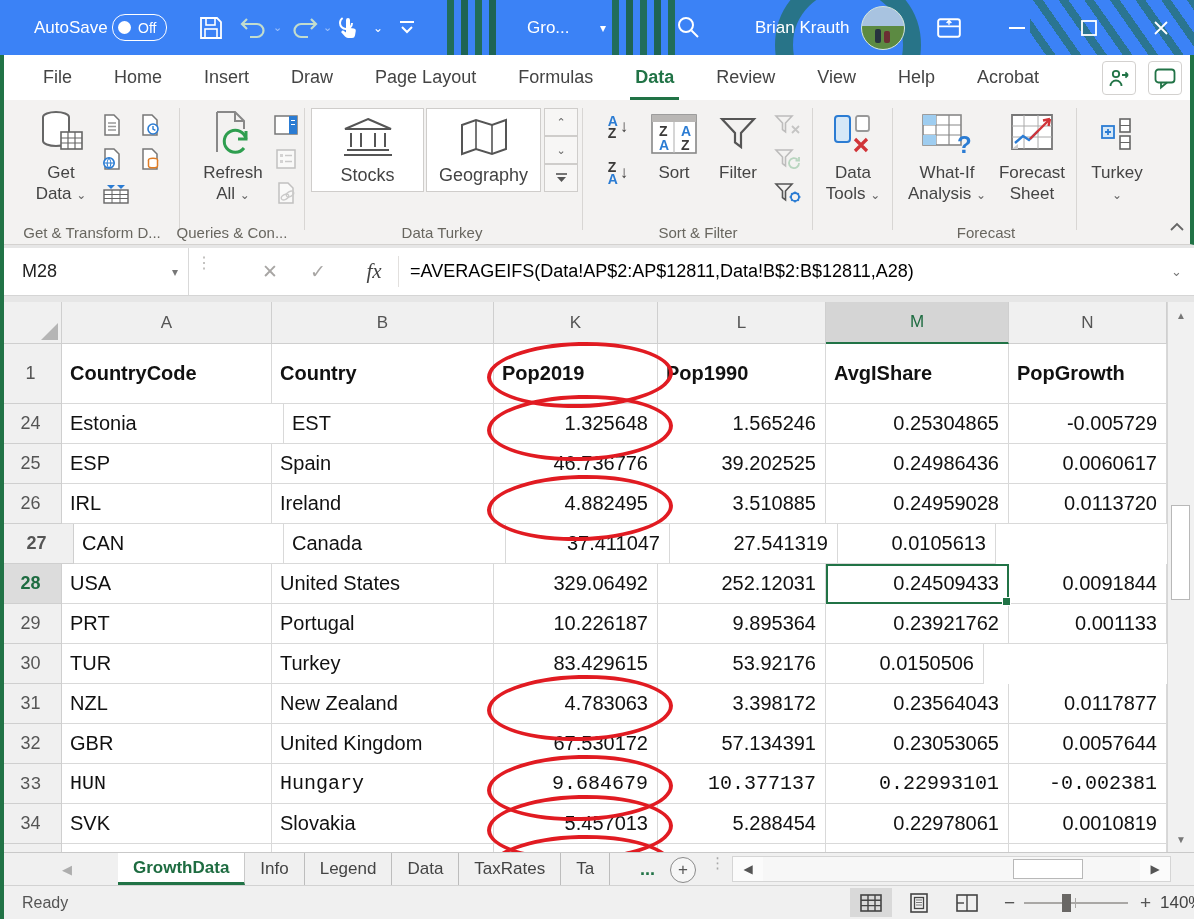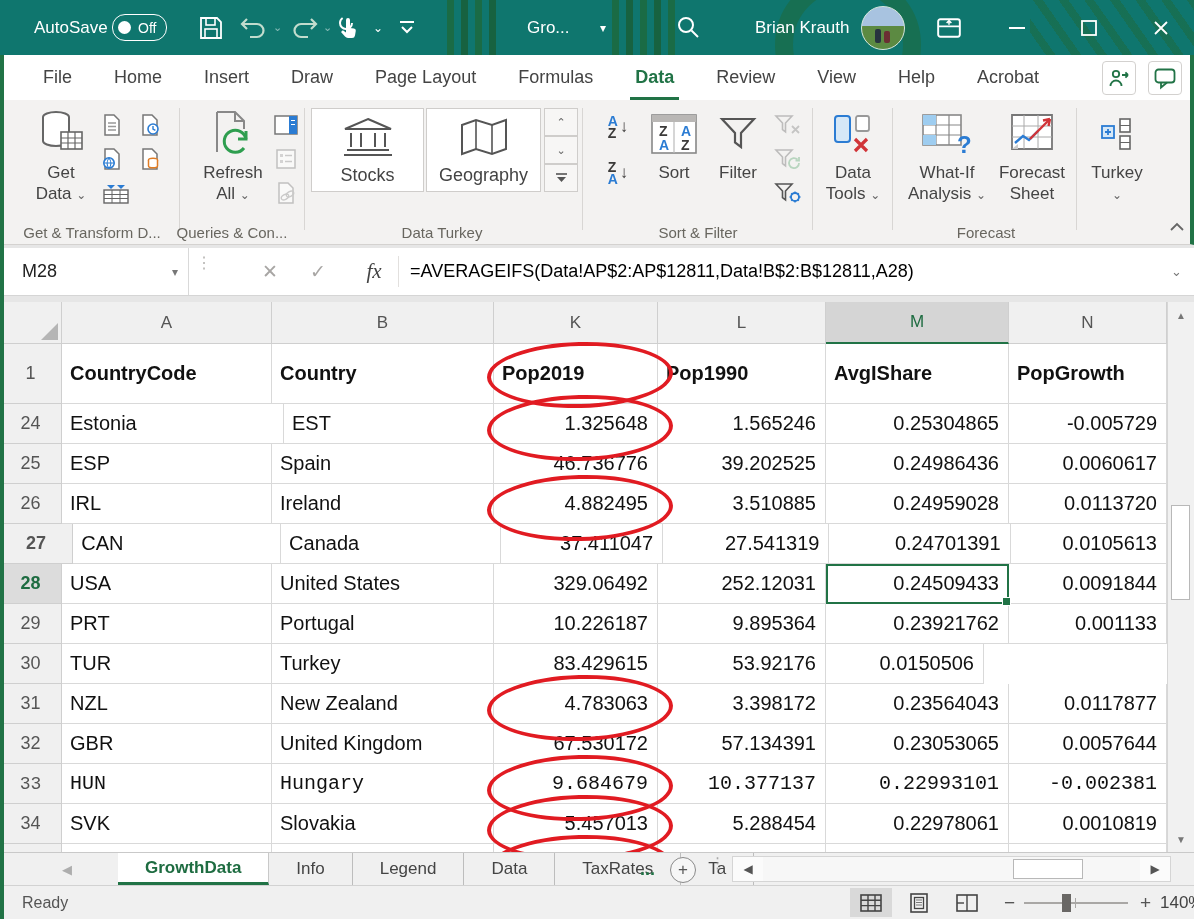--- a/index.html
+++ b/index.html
@@ -1,20 +1,20 @@
 <!DOCTYPE html>
 <html><head>
 <meta charset="utf-8">
 <style>
   html,body{margin:0;padding:0;background:#9aa09a;}
   .window{position:relative;width:1194px;height:919px;overflow:hidden;
     font-family:"Liberation Sans",sans-serif;background:#e6e6e6;-webkit-font-smoothing:antialiased;}
 
   
-  .titlebar{position:absolute;left:0;top:0;width:1194px;height:55px;background:#0f766e;color:#fff;overflow:hidden;}
+  .titlebar{position:absolute;left:0;top:0;width:1194px;height:55px;background:#3b82f6;color:#fff;overflow:hidden;}
   .deco{position:absolute;top:0;height:55px;display:flex;gap:7px;opacity:.85;}
   .deco div{width:7px;height:55px;background:#1d6a3f;}
   .deco div:nth-child(2n){background:#195f38;}
   .deco-ring{position:absolute;left:775px;top:-28px;width:110px;height:110px;border:18px solid #1d6a3f;border-radius:50%;opacity:.6;}
   .deco-diag{position:absolute;left:1030px;top:0;width:164px;height:55px;opacity:.55;
     background:repeating-linear-gradient(55deg,transparent 0 13px,#1d6a3f 13px 21px);}
   .tb-item{position:absolute;top:0;height:55px;display:flex;align-items:center;color:#fff;}
   .autosave-label{left:34px;font-size:17px;}
   .autosave-pill{left:112px;}
   .pill{display:flex;align-items:center;gap:7px;border:1.6px solid #fff;border-radius:13px;height:25px;padding:0 10px 0 5px;}
@@ -93,21 +93,21 @@
   
   .vscroll{position:absolute;left:1167px;top:302px;width:27px;height:550px;background:#f1f1f1;border-left:1px solid #d6d6d6;box-sizing:border-box;}
   .vs-btn{position:absolute;left:0;width:26px;height:26px;display:flex;align-items:center;justify-content:center;color:#777;font-size:11px;}
   .vs-thumb{position:absolute;left:3px;width:19px;background:#fff;border:1px solid #b8b8b8;box-sizing:border-box;}
 
   
   .sheetbar{position:absolute;left:0;top:852px;width:1194px;height:33px;background:#f0f0f0;border-top:1px solid #c9c9c9;
     border-left:4px solid #217346;box-sizing:border-box;font-size:17px;color:#444;}
   .snav{position:absolute;top:0;height:32px;display:flex;align-items:center;font-size:13px;}
   .stabs{position:absolute;left:114px;top:0;height:32px;display:flex;align-items:stretch;}
-  .stab{display:flex;align-items:center;padding:0 27px;color:#444;border-right:1px solid #bdbdbd;}
+  .stab{display:flex;align-items:center;padding:0 15px;color:#444;border-right:1px solid #bdbdbd;}
   .stab.active{background:#fff;color:#1e6c41;font-weight:bold;border-bottom:3px solid #217346;border-right:1px solid #c9c9c9;box-sizing:border-box;}
   .more-dots{position:absolute;top:0;height:32px;display:flex;align-items:center;color:#217346;font-weight:bold;font-size:18px;}
   .addsheet{position:absolute;top:4px;width:24px;height:24px;border:1px solid #8a8a8a;border-radius:50%;display:flex;align-items:center;justify-content:center;color:#555;font-size:17px;background:#f6f6f6;}
   .hscroll{position:absolute;top:3px;height:26px;background:#f7f7f7;border:1px solid #d5d5d5;box-sizing:border-box;}
   .hs-btn{position:absolute;top:0;width:30px;height:24px;display:flex;align-items:center;justify-content:center;color:#555;font-size:12px;background:#fbfbfb;}
   .hs-thumb{position:absolute;top:2px;height:20px;background:#fff;border:1px solid #b8b8b8;box-sizing:border-box;}
 
   
   .statusbar{position:absolute;left:0;top:885px;width:1194px;height:34px;background:#f0f0f0;border-top:1px solid #d2d2d2;
     border-left:4px solid #217346;box-sizing:border-box;}
@@ -557,21 +557,20 @@
         <div class="g-cell t-right" style="width: 168px;">3.510885</div>
         <div class="g-cell t-right" style="width: 183px;">0.24959028</div>
         <div class="g-cell t-right" style="width: 158px;">0.0113720</div>
       </div>
       <div class="g-row" style="height: 40px;">
         <div class="g-cell g-rowhdr" style="width: 74px; font-weight: bold;">27</div>
         <div class="g-cell t-left" style="width: 210px;">CAN</div>
         <div class="g-cell t-left" style="width: 222px;">Canada</div>
         <div class="g-cell t-right" style="width: 164px;">37.411047</div>
         <div class="g-cell t-right" style="width: 168px;">27.541319</div>
-        <div class="g-cell t-right" style="width: 183px;">0.24701391</div>
         <div class="g-cell t-right" style="width: 158px;">0.0105613</div>
       </div>
       <div class="g-row" style="height: 40px;">
         <div class="g-cell g-rowhdr sel t-bold" style="width: 62px;">28</div>
         <div class="g-cell t-left" style="width: 210px;">USA</div>
         <div class="g-cell t-left" style="width: 222px;">United States</div>
         <div class="g-cell t-right" style="width: 164px;">329.06492</div>
         <div class="g-cell t-right" style="width: 168px;">252.12031</div>
         <div class="g-cell t-right" style="width: 183px;">0.24509433</div>
         <div class="g-cell t-right" style="width: 158px;">0.0091844</div>

